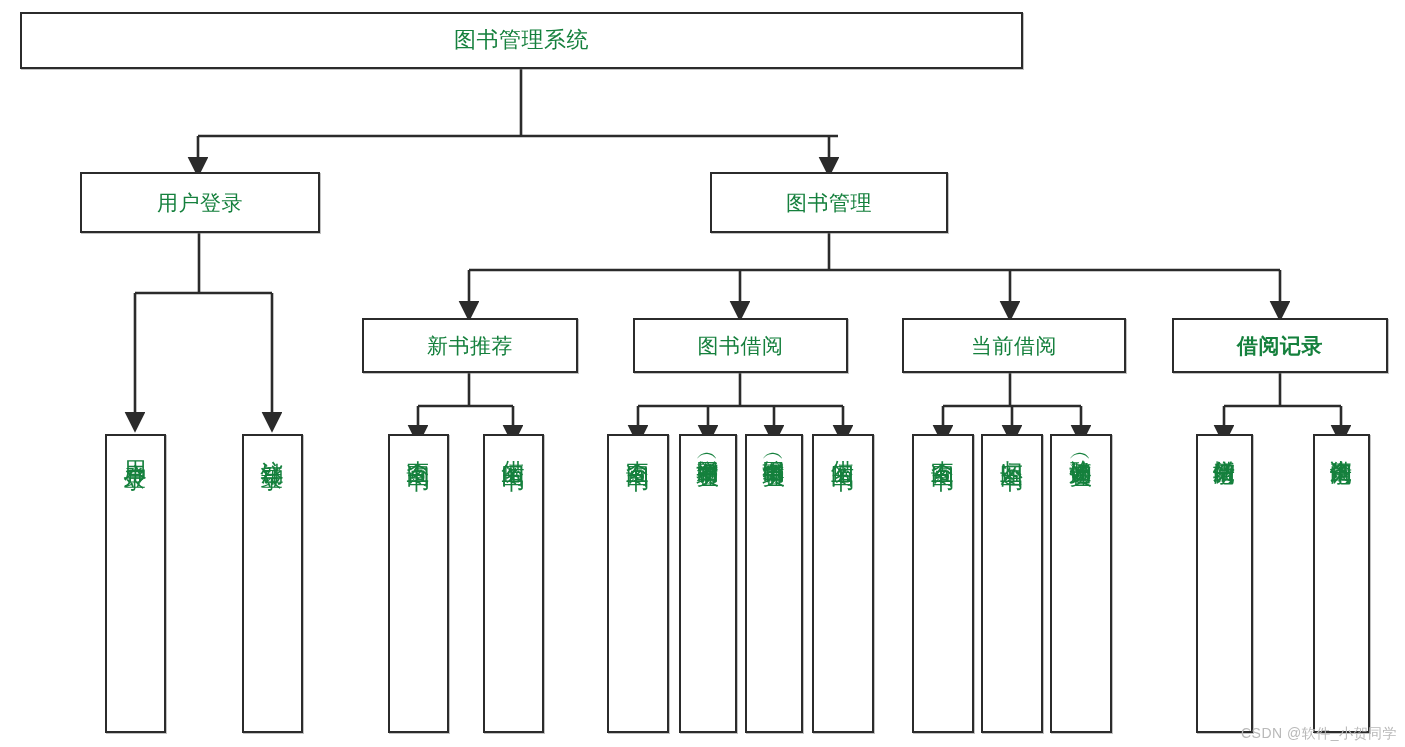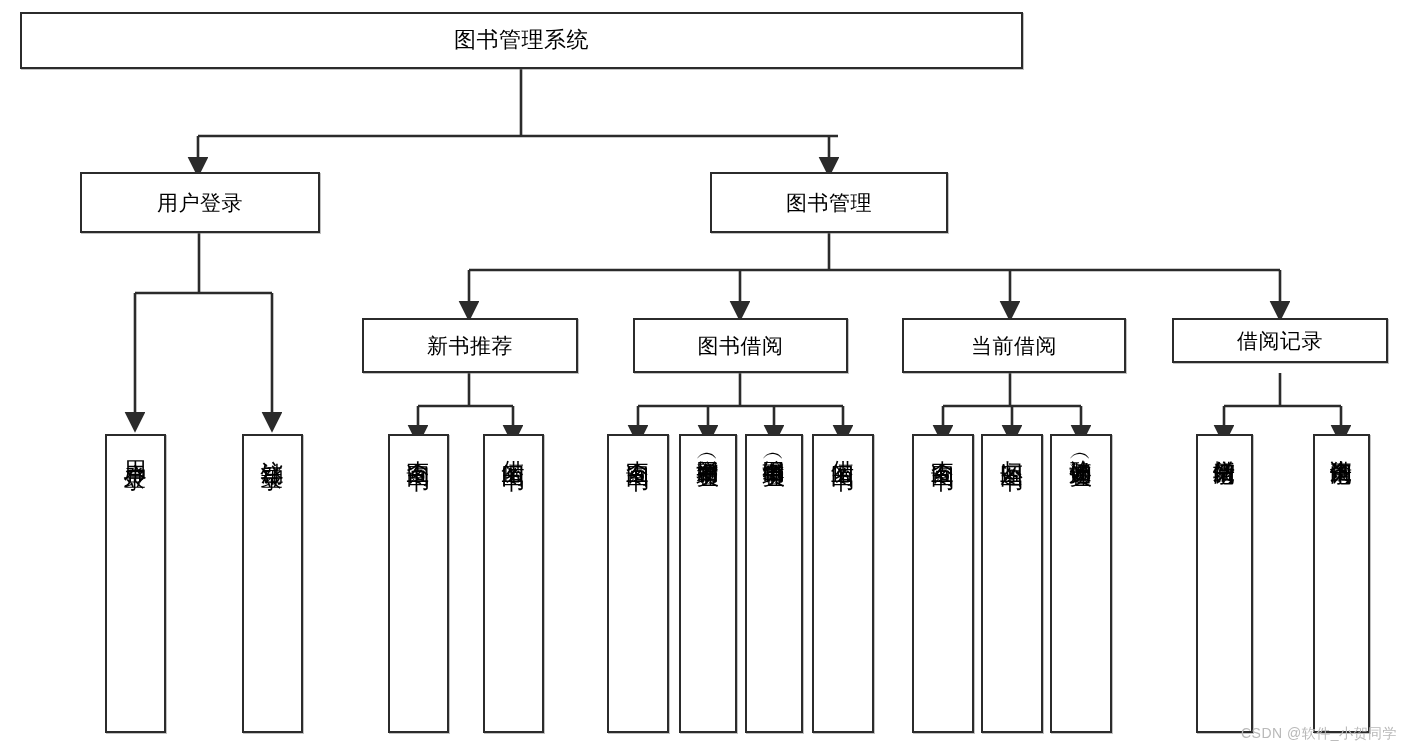--- a/index.html
+++ b/index.html
@@ -25,21 +25,21 @@
     pointer-events: none;
   }
   .node {
     position: absolute;
     box-sizing: border-box;
     border: 2.4px solid #2b2b2b;
     background: #ffffff;
     display: flex;
     align-items: center;
     justify-content: center;
-    color: #000000;
+    color: #15803d;
     box-shadow: 1px 1px 0 rgba(120,120,120,0.45);
   }
   .node .label {
     display: block;
     text-align: center;
     line-height: 1.22;
     letter-spacing: 0.5px;
   }
   .node.horizontal .label {
     writing-mode: horizontal-tb;
@@ -142,21 +142,21 @@
 
   <div class="node horizontal" style="left:362px; top:318px; width:216px; height:55px;">
     <span class="label">新书推荐</span>
   </div>
   <div class="node horizontal" style="left:633px; top:318px; width:215px; height:55px;">
     <span class="label">图书借阅</span>
   </div>
   <div class="node horizontal" style="left:902px; top:318px; width:224px; height:55px;">
     <span class="label">当前借阅</span>
   </div>
-  <div class="node horizontal" style="left:1172px; top:318px; width:216px; height:45px;">
+  <div class="node horizontal" style="left:1172px; top:318px; width:216px; height:55px;font-weight:bold;">
     <span class="label">借阅记录</span>
   </div>
 
   <div class="node vertical" style="left:105px; top:434px; width:61px; height:299px;">
     <span class="label">用户登录</span>
   </div>
   <div class="node vertical" style="left:242px; top:434px; width:61px; height:299px;">
     <span class="label">注销登录</span>
   </div>
 

